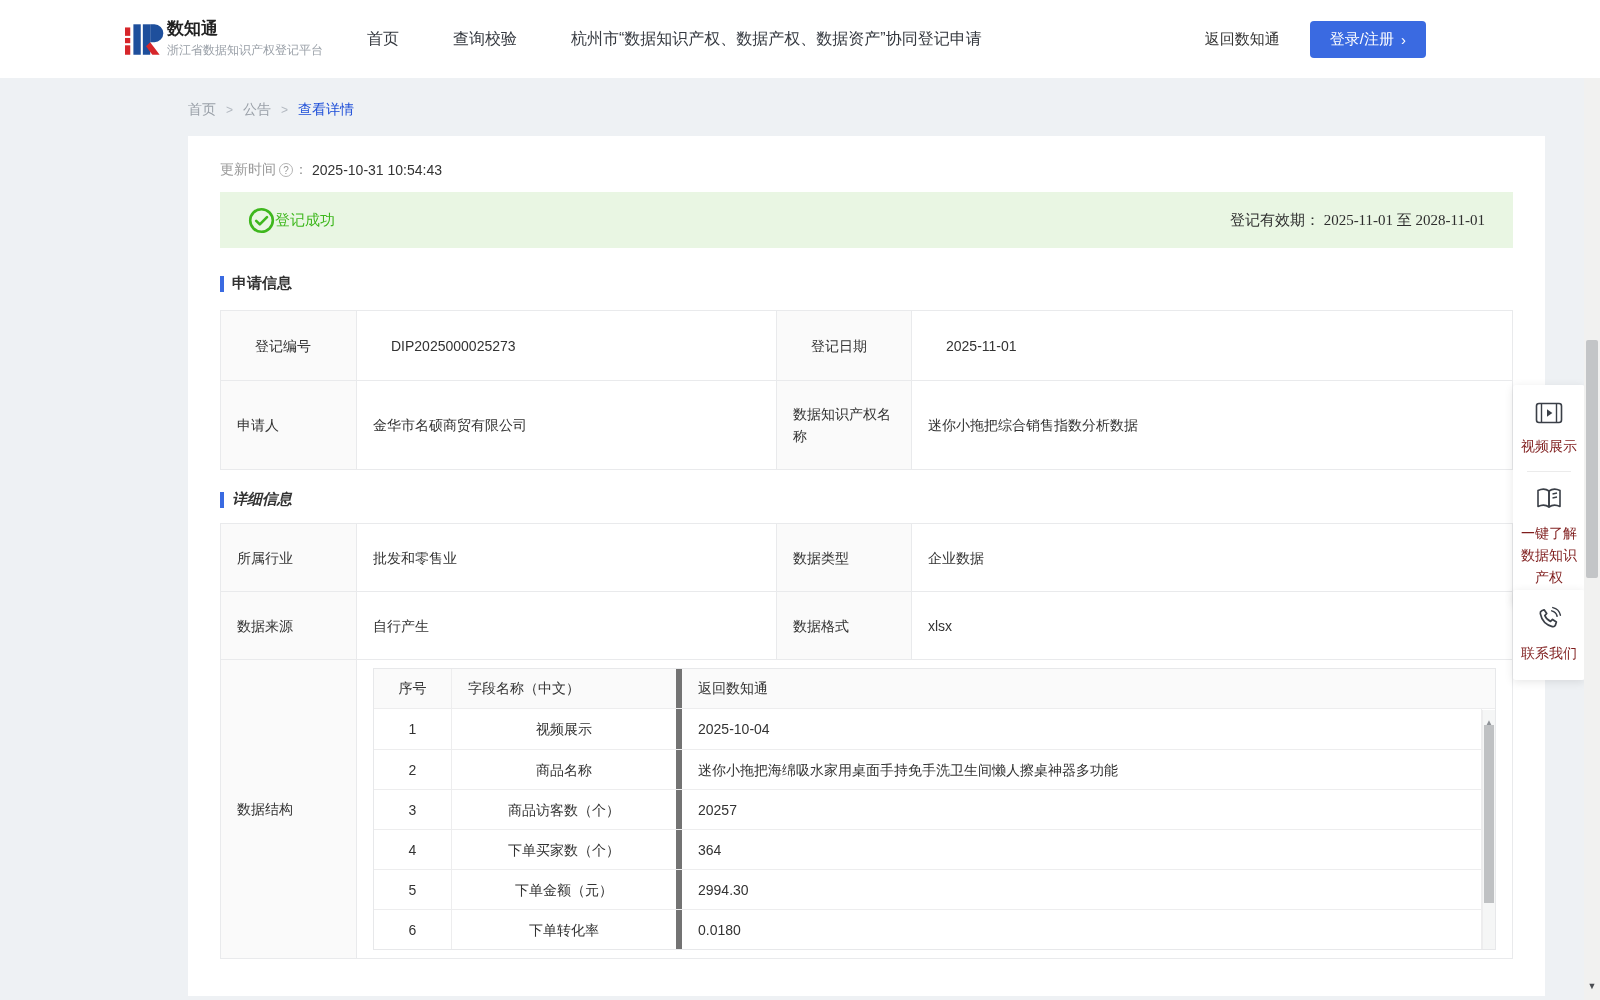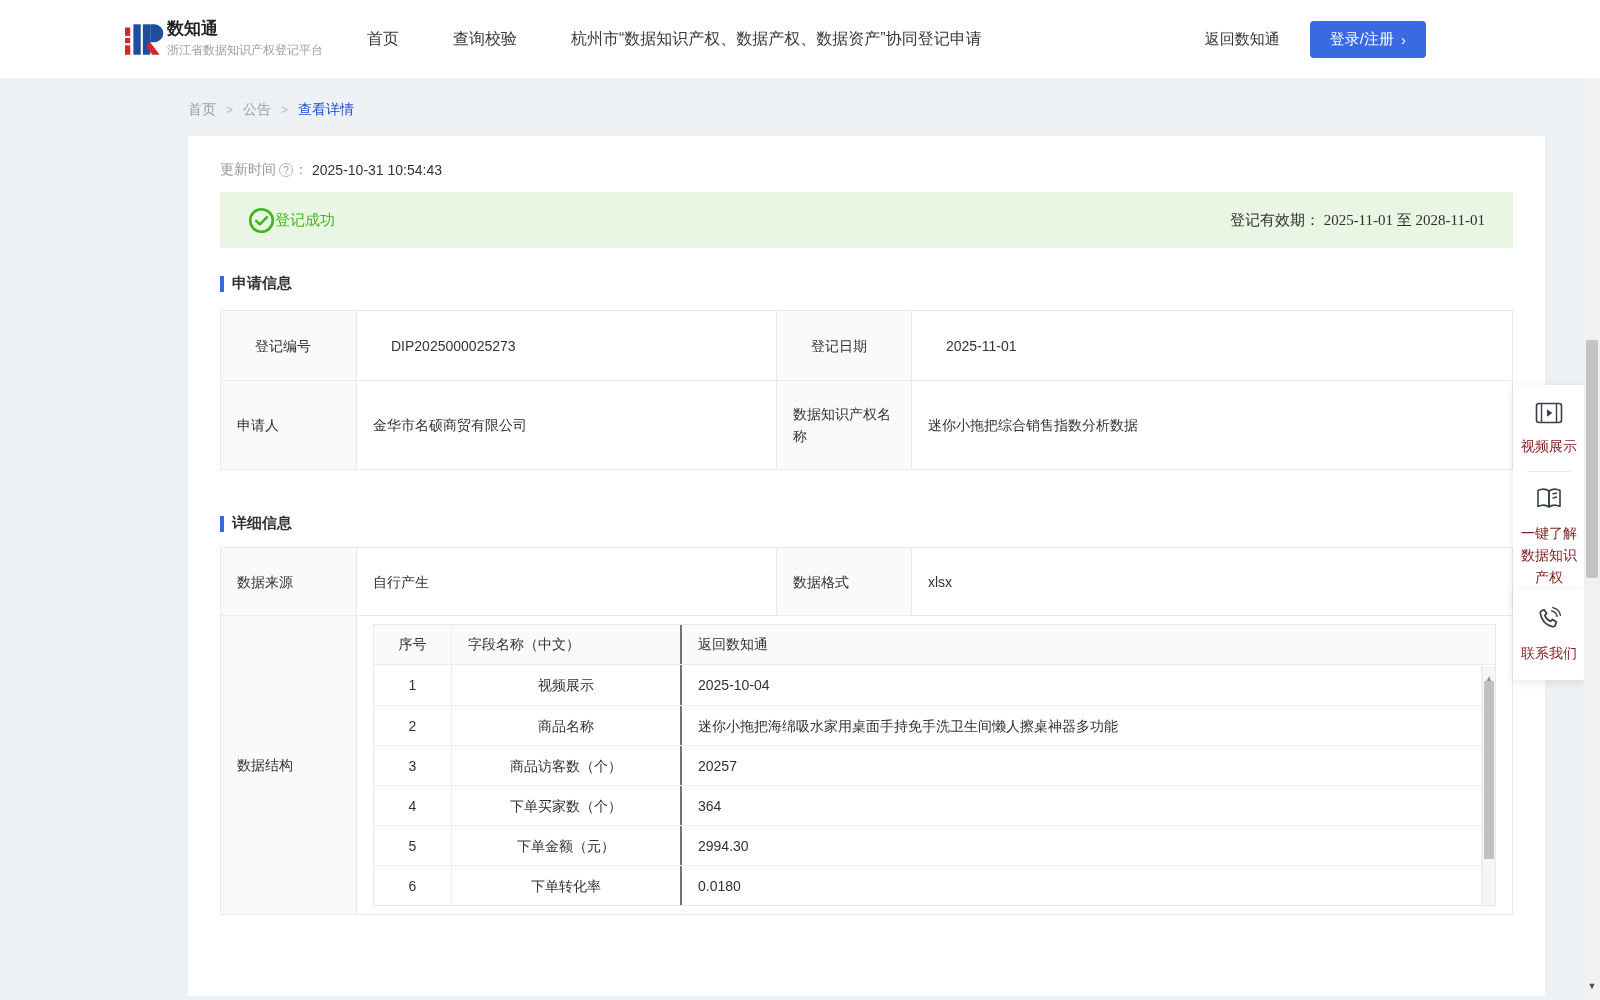--- a/index.html
+++ b/index.html
@@ -46,21 +46,21 @@
   tr.h70 td { height:70px;padding-left:34px; } tr.h88 td { height:89px; }
   td.struct-val { padding:18px 16px; height:auto; vertical-align:top; }
   
   .inner { position:relative; border:1px solid #e7e8ea; width:100%; font-size:14px; color:#333; }
   .it-header { display:flex; height:40px; background:#fafafa; border-bottom:1px solid #ededee;font-family:Liberation Mono, monospace; }
   .it-body { margin-right:13px; border-right:1px solid #ededee; }
   .it-row { display:flex; height:40px; }
   .it-row + .it-row { border-top:1px solid #ededee; }
   .c { display:flex; align-items:center; }
   .c1 { width:78px; justify-content:center; border-right:1px solid #ededee; }
-  .c2 { width:230px; justify-content:center; border-right:2px solid #737373; }
+  .c2 { width:230px; justify-content:center; border-right:6px solid #737373; }
   .it-header .c2 { justify-content:flex-start; padding-left:16px; }
   .c3 { flex:1; padding-left:16px; overflow:hidden; white-space:nowrap; }
   .it-scroll { position:absolute; top:41px; right:0; bottom:0; width:13px; background:#f5f6f6; border-left:1px solid #ededee; }
   .it-scroll .up { position:absolute; top:2px; left:0; width:12px; text-align:center; font-size:8px; color:#8f9398; cursor:pointer; }
   .it-scroll .thumb { position:absolute; top:15px; left:1px; width:10px; height:178px; background:#bfc1c3; cursor:pointer; }
   
   .float-card { position:absolute; left:1513px; width:72px; background:#fff; border-radius:3px;
     box-shadow:0 2px 10px rgba(0,0,0,0.10); text-align:center; padding:16px 6px; font-size:14px; color:#7f1d1d; }
   .fc1 { top:385px; } .fc2 { top:590px; }
   .float-item { cursor:pointer; }
@@ -150,27 +150,33 @@
     </tr>
     <tr class="h88">
       <td class="lbl col-l1">申请人</td>
       <td class="col-v1">金华市名硕商贸有限公司</td>
       <td class="lbl col-l2">数据知识产权名称</td>
       <td>迷你小拖把综合销售指数分析数据</td>
     </tr>
   </tbody>
     </table>
 
-  <div class="section-title" style="margin-top:44px;">
+  <div class="section-title" style="margin-top:20px;font-style:italic;">
     <span class="bar"></span>
     <span>详细信息</span>
   </div>
 
   <table class="info" style="margin-top:14px;">
     <tbody>
+        <tr>
+      <td class="lbl col-l1">所属行业</td>
+      <td class="col-v1">批发和零售业</td>
+      <td class="lbl col-l2">数据类型</td>
+      <td>企业数据</td>
+    </tr>
     <tr>
       <td class="lbl col-l1">数据来源</td>
       <td class="col-v1">自行产生</td>
       <td class="lbl col-l2">数据格式</td>
       <td>xlsx</td>
     </tr>
     <tr>
       <td class="lbl col-l1">数据结构</td>
       <td class="struct-val" colspan="3">
 

